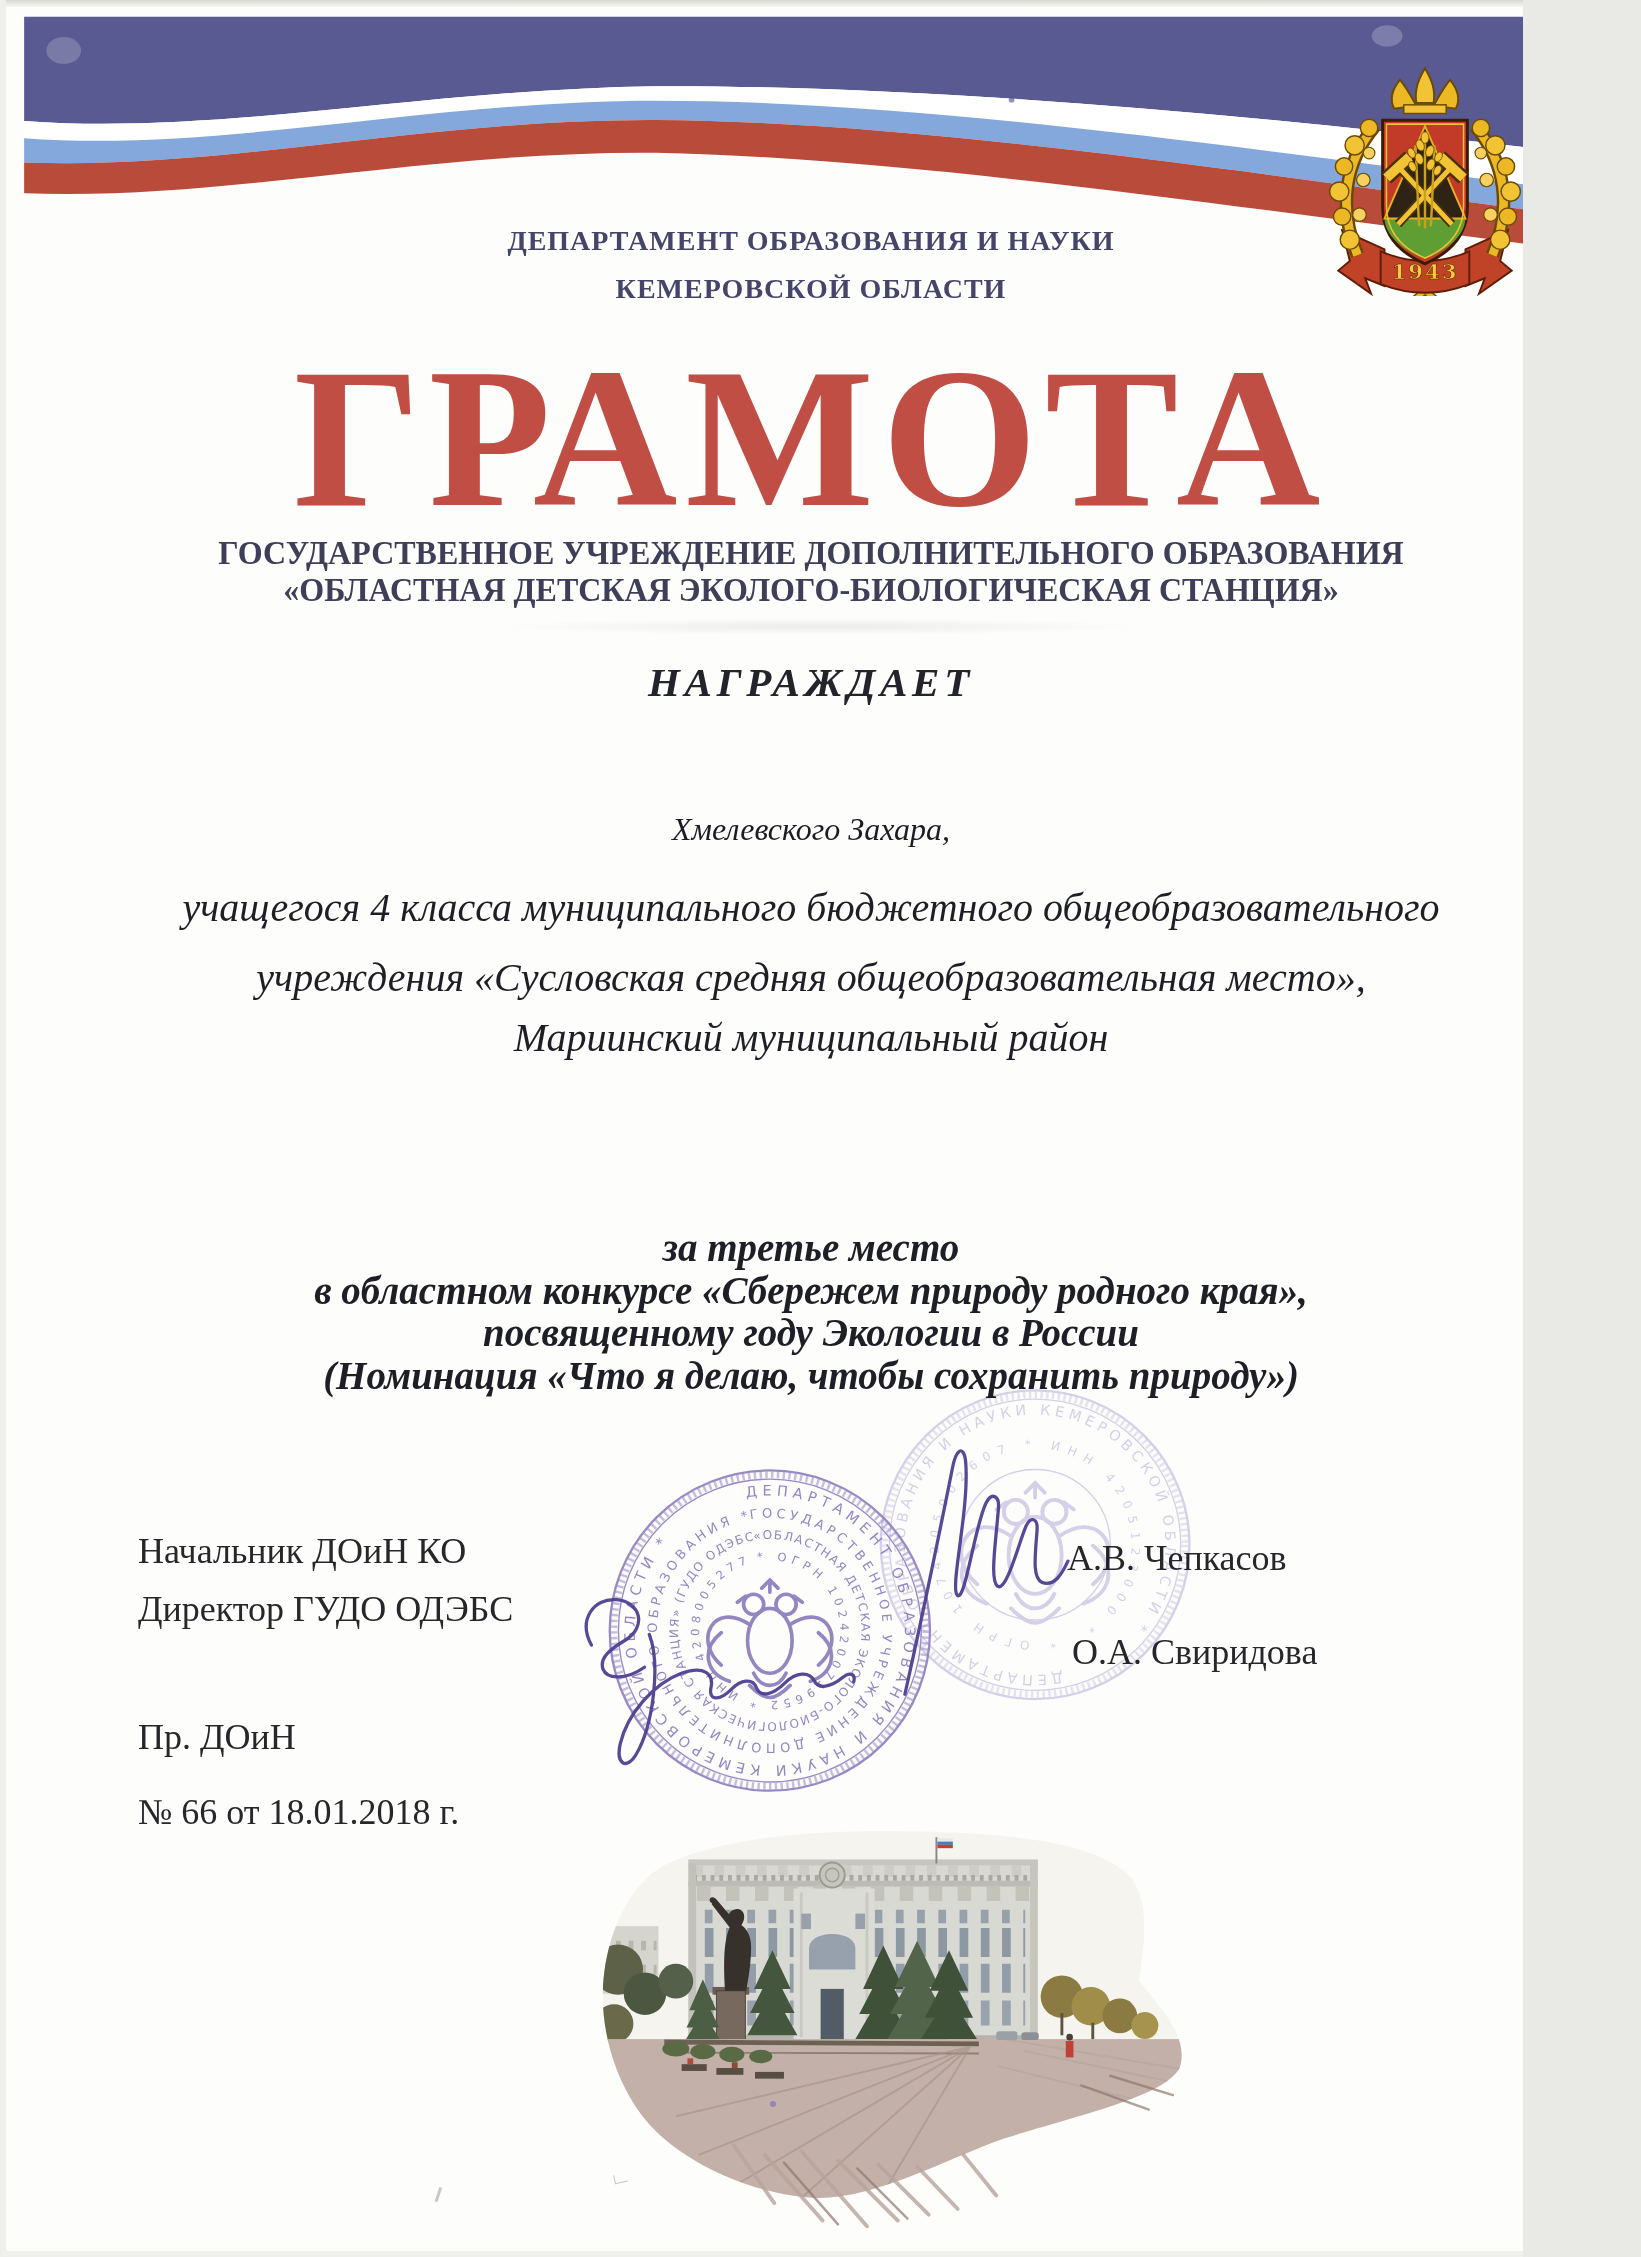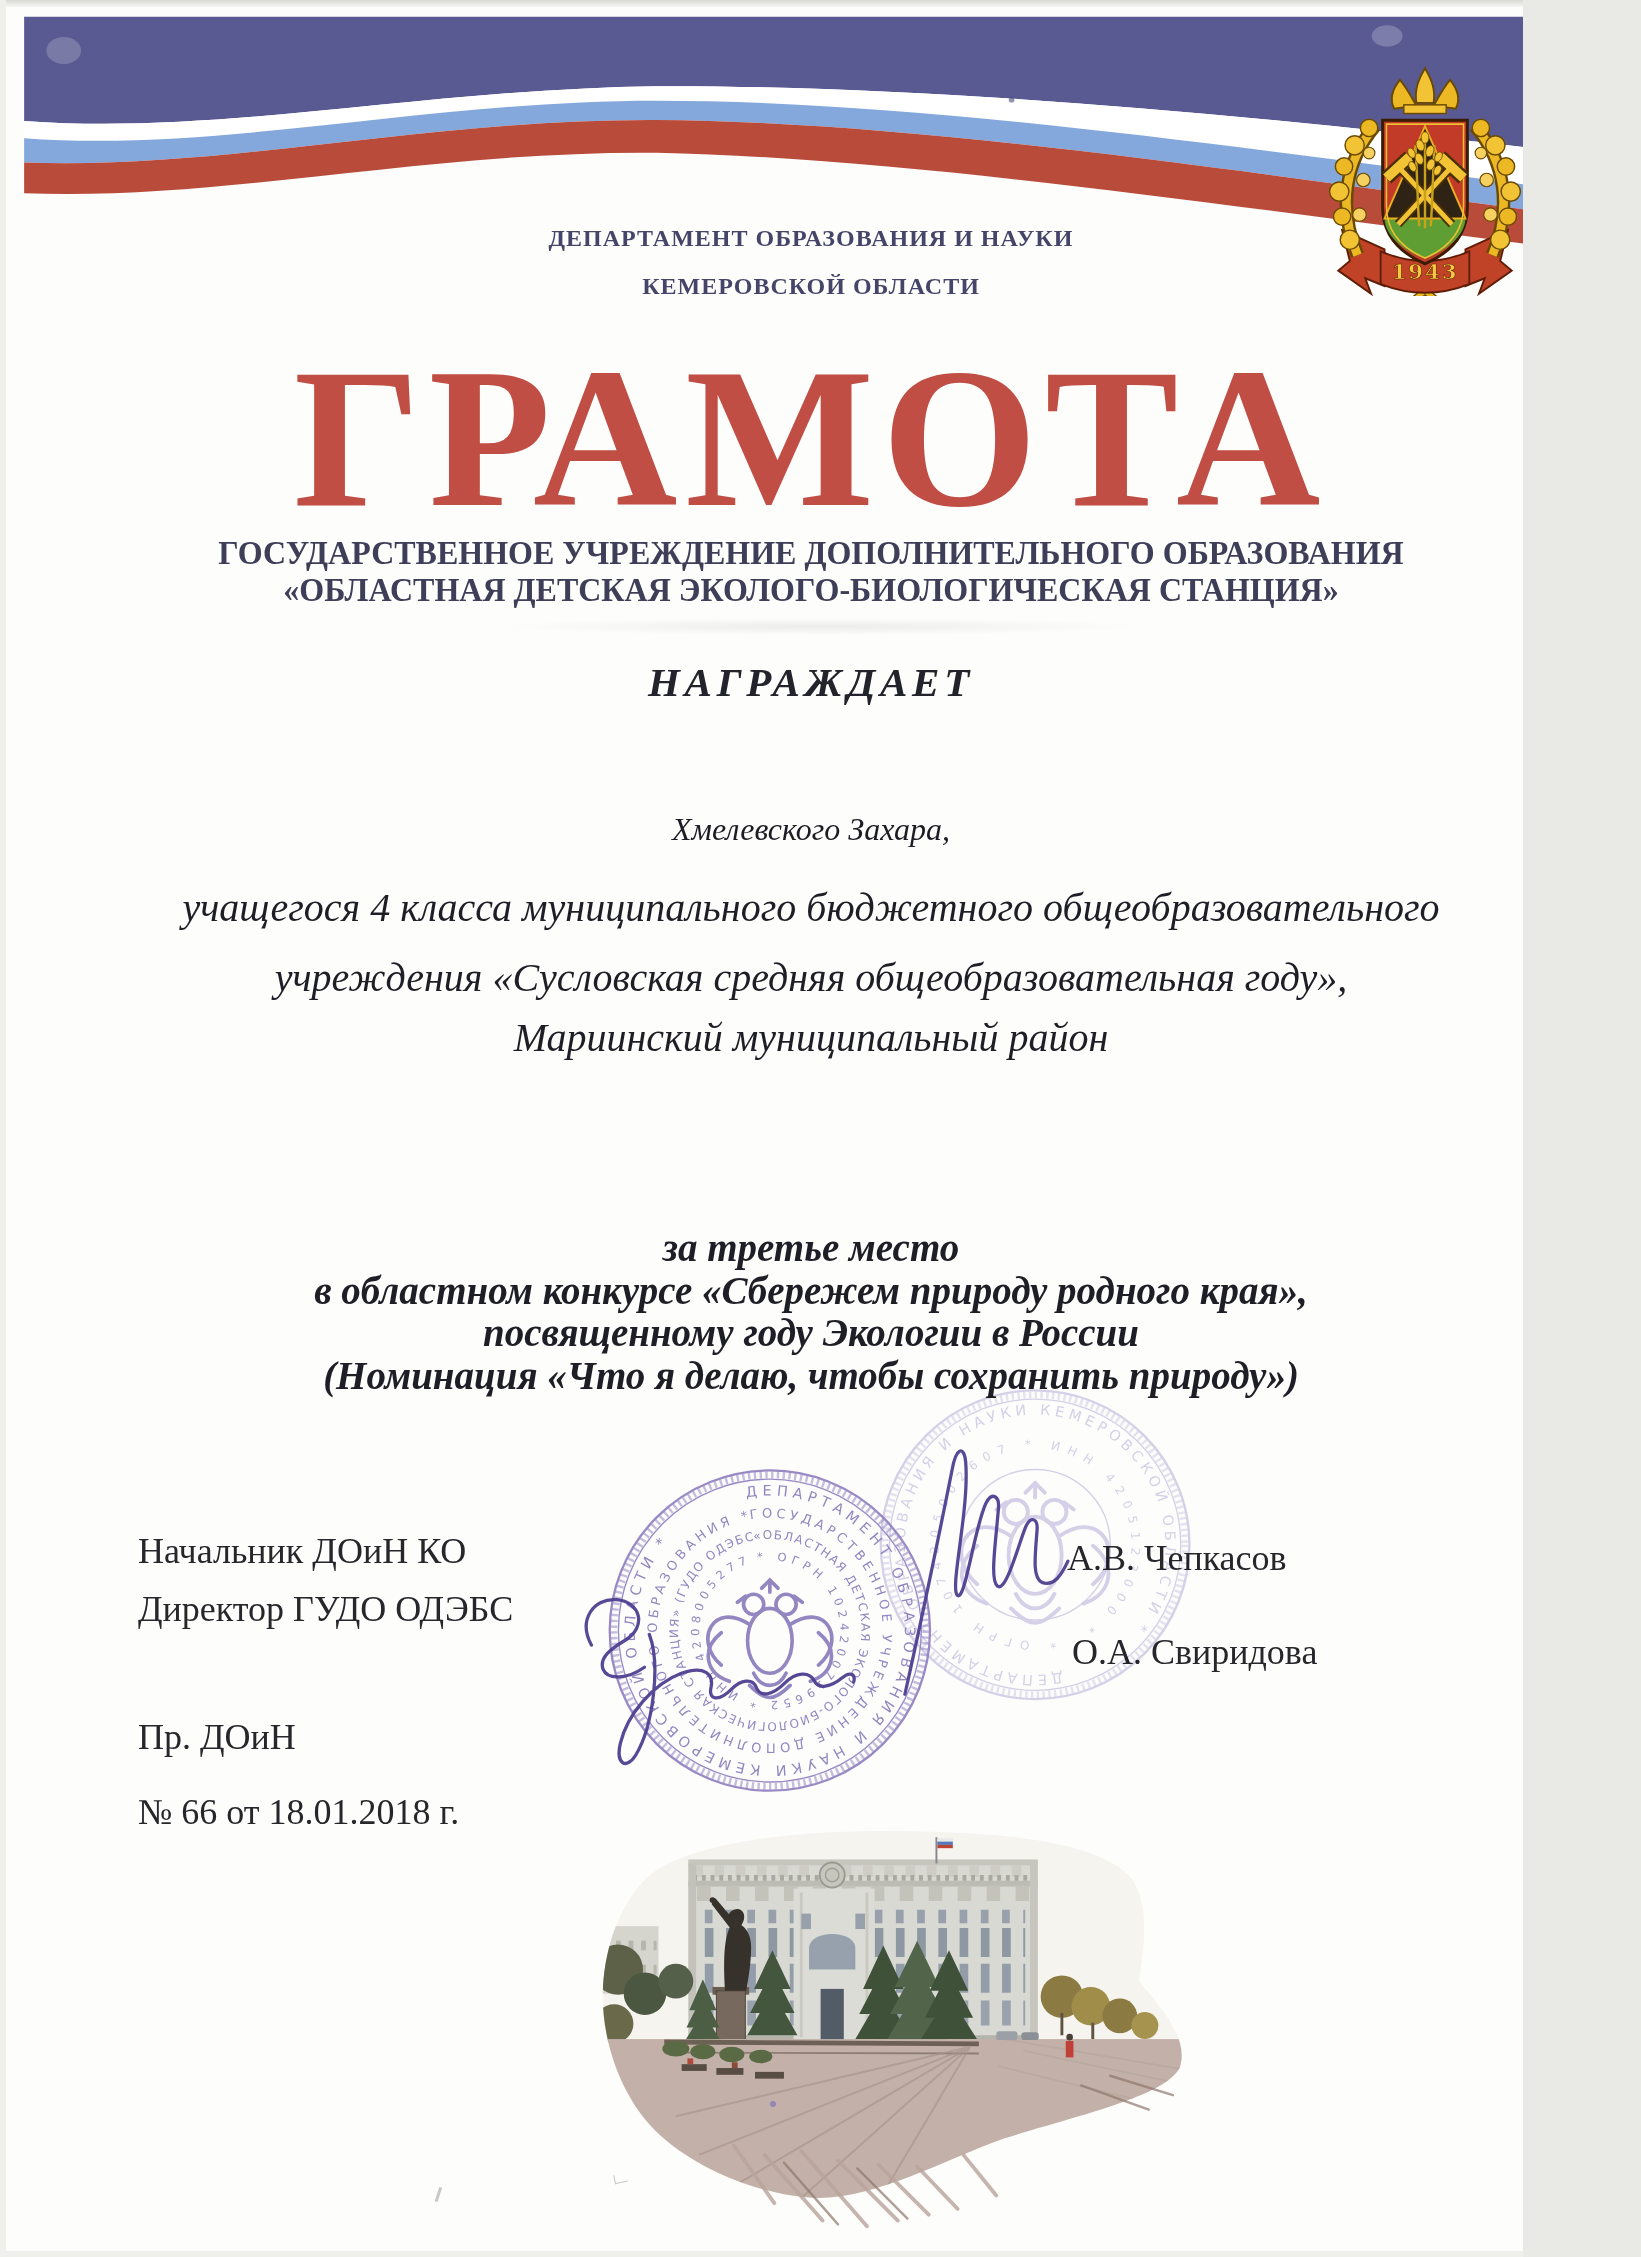--- a/index.html
+++ b/index.html
@@ -1,20 +1,20 @@
 <!DOCTYPE html>
 <html><head>
 <meta charset="utf-8">
 <style>
   html,body{margin:0;padding:0;background:#e9e9e6;}
   .page{position:relative;width:1523px;height:2257px;background:#fdfdfc;overflow:hidden;
         font-family:"Liberation Serif", serif;}
   .abs{position:absolute;}
   .center-line{position:absolute;left:0;width:1622px;text-align:center;white-space:nowrap;}
-  .hdr{font-weight:bold;color:#45456a;font-size:24px;letter-spacing:1px;}
+  .hdr{font-weight:bold;color:#45456a;font-size:28px;letter-spacing:1px;}
   .title{font-weight:bold;color:#c04e44;font-size:200px;letter-spacing:7.7px;line-height:1;}
   .inst{font-weight:bold;color:#3e3e58;font-size:33px;letter-spacing:0px;transform:scaleX(.97);transform-origin:center;}
   .action{font-style:italic;font-weight:600;color:#23232b;font-size:41px;letter-spacing:4.8px;}
   .name{font-style:italic;font-weight:normal;color:#1c1c24;font-size:32px;}
   .body-line{font-style:italic;color:#1e1e26;font-size:40px;}
   .award-line{font-style:italic;font-weight:bold;color:#1e1e26;font-size:39px;}
   .sig{font-size:36px;color:#26262b;white-space:nowrap;}
   .stamp-svg{mix-blend-mode:multiply;}
   .smudge{background:radial-gradient(closest-side,#b9b9b3,transparent);opacity:.25;}
   .edge-right-gap{left:1605px;top:0;width:27px;height:2257px;background:#f4f4f1;}
@@ -108,21 +108,21 @@
   <div class="center-line title" style="top:338px">ГРАМОТА</div>
 
   <div class="center-line inst" style="top:535px">ГОСУДАРСТВЕННОЕ УЧРЕЖДЕНИЕ ДОПОЛНИТЕЛЬНОГО ОБРАЗОВАНИЯ</div>
   <div class="center-line inst" style="top:572px">«ОБЛАСТНАЯ ДЕТСКАЯ ЭКОЛОГО-БИОЛОГИЧЕСКАЯ СТАНЦИЯ»</div>
   <div class="abs smudge" style="left:502px;top:618px;width:637px;height:17.4px;border-radius:50%;"></div>
 
   <div class="center-line action" style="top:658px">НАГРАЖДАЕТ</div>
 
   <div class="center-line name" style="top:811px">Хмелевского Захара,</div>
   <div class="center-line body-line" style="top:884px">учащегося 4 класса муниципального бюджетного общеобразовательного</div>
-  <div class="center-line body-line" style="top:954px">учреждения «Сусловская средняя общеобразовательная году»,</div>
+  <div class="center-line body-line" style="top:954px">учреждения «Сусловская средняя общеобразовательная место»,</div>
   <div class="center-line body-line" style="top:1014px">Мариинский муниципальный район</div>
 
   <div class="center-line award-line" style="top:1225px">за третье место</div>
   <div class="center-line award-line" style="top:1268px">в областном конкурсе «Сбережем природу родного края»,</div>
   <div class="center-line award-line" style="top:1310px">посвященному году Экологии в России</div>
   <div class="center-line award-line" style="top:1353px">(Номинация «Что я делаю, чтобы сохранить природу»)</div>
 
   <div class="abs sig" style="left:138px;top:1530px">Начальник ДОиН КО</div>
   <div class="abs sig" style="left:1067px;top:1537px">А.В. Чепкасов</div>
   <div class="abs sig" style="left:138px;top:1588px">Директор ГУДО ОДЭБС</div>

